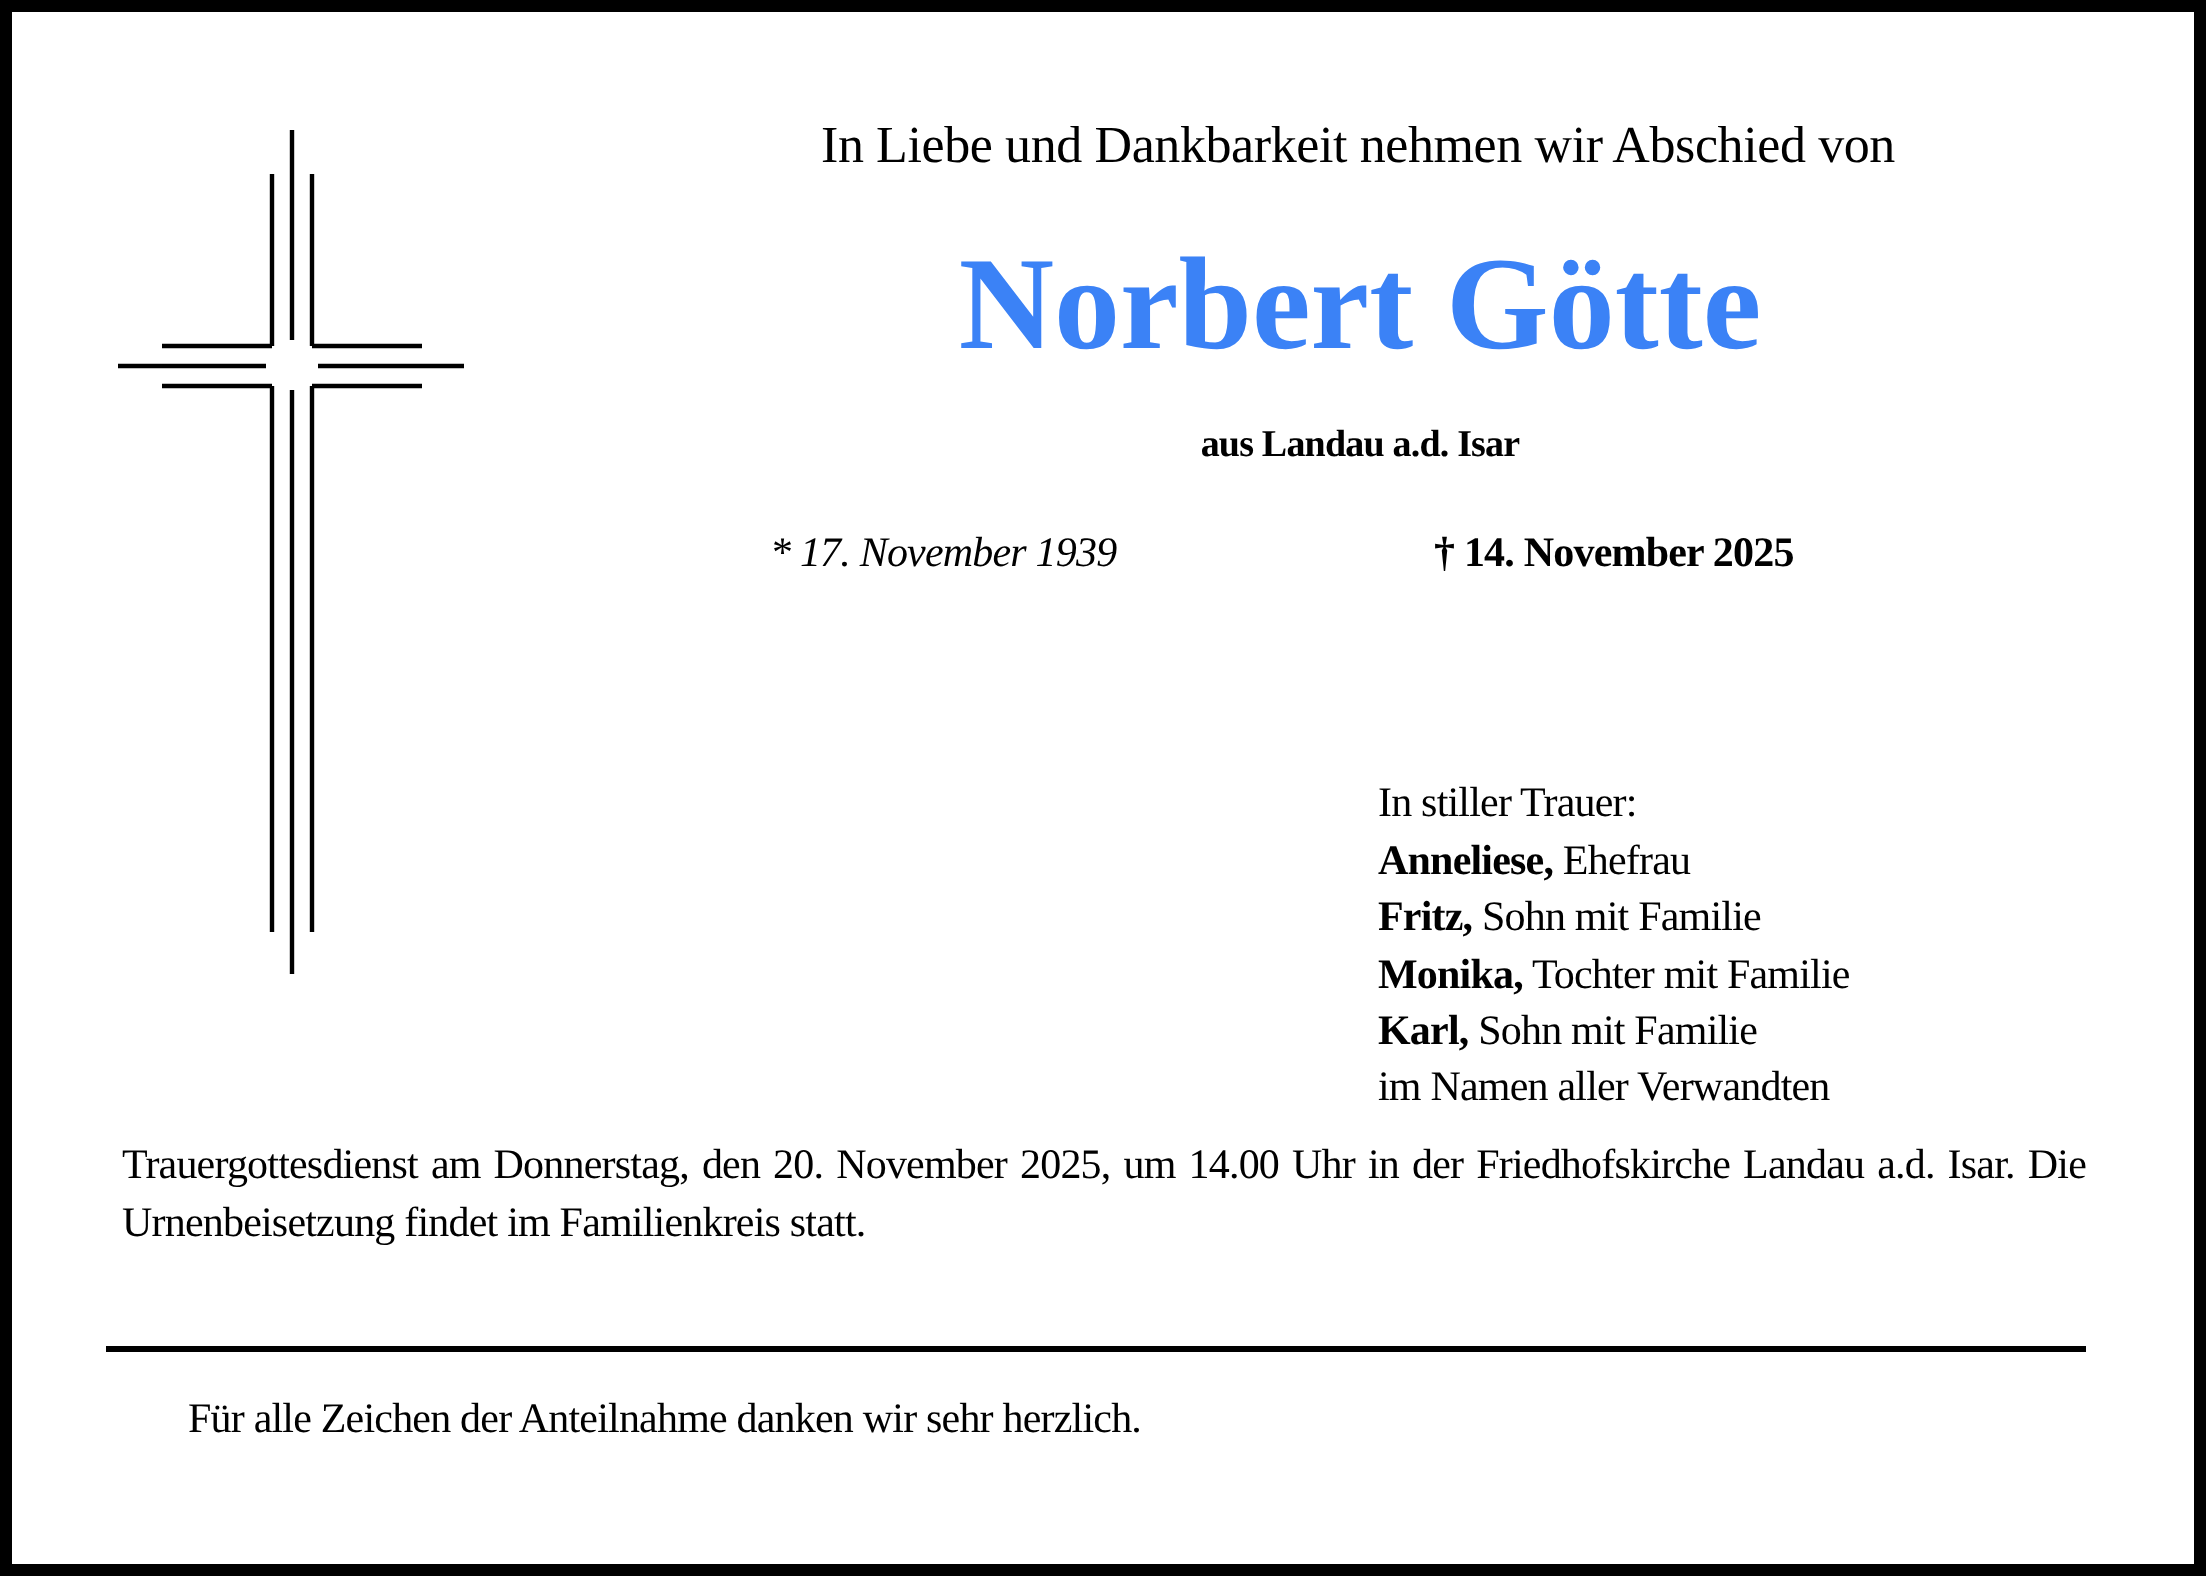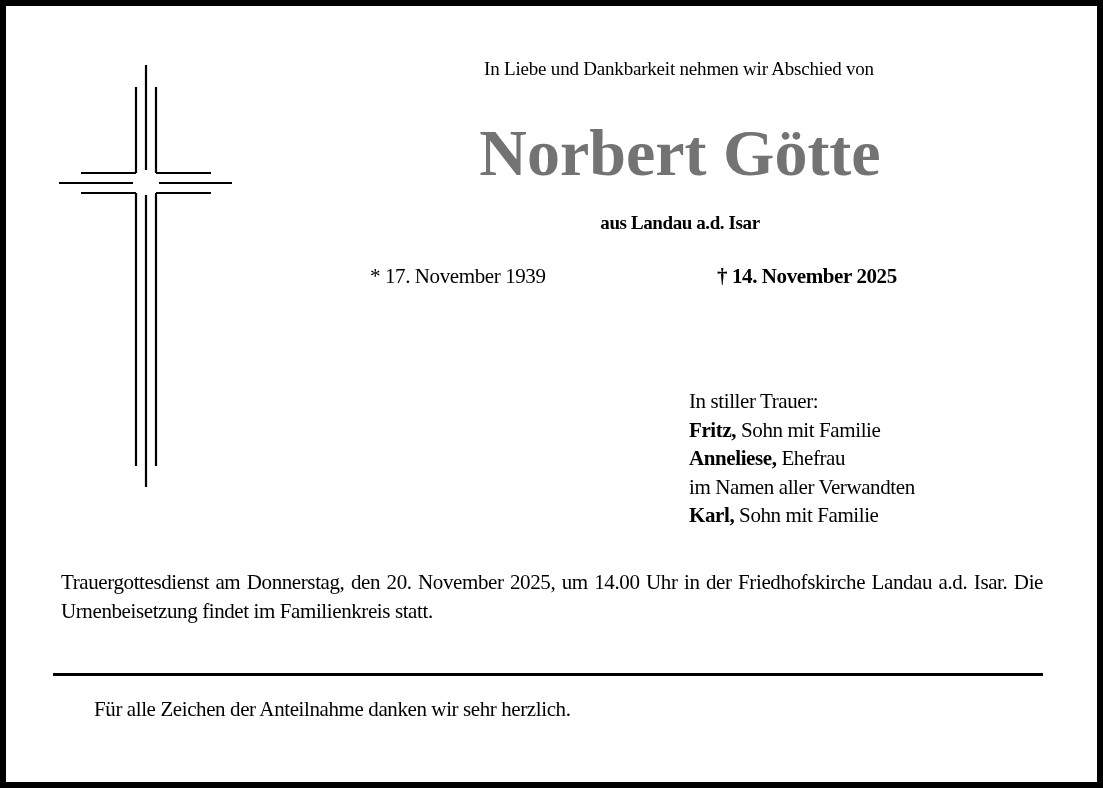--- a/index.html
+++ b/index.html
@@ -9,32 +9,32 @@
       width: 1103px; height: 788px;
       box-sizing: border-box;
       border: 6px solid #000000;
       background: #ffffff;
       font-family: "DejaVu Serif", "Liberation Serif", serif;
       color: #111111;
     }
     .abs { position: absolute; white-space: nowrap; }
     .intro {
       left: 345px; top: 58px; width: 668px; text-align: center;
-      font-size: 19px; letter-spacing: -0.2px;
+      font-size: 26px; letter-spacing: -0.2px;
     }
     .name {
       left: 340px; top: 117px; width: 680px; text-align: center;
       font-family: "Liberation Serif", serif; font-weight: bold;
-      font-size: 66px; line-height: 72px; color: #737373;
+      font-size: 66px; line-height: 72px; color: #3b82f6;
     }
     .origin {
       left: 340px; top: 212px; width: 680px; text-align: center;
       font-size: 19px; font-weight: bold; letter-spacing: -0.4px;
     }
-    .birth { left: 370px; top: 264px; font-size: 21px; letter-spacing: -0.4px; }
+    .birth { left: 385px; top: 264px; font-size: 21px; letter-spacing: -0.4px; font-style: italic; }
     .death { left: 717px; top: 264px; font-size: 21px; letter-spacing: -0.4px; font-weight: bold; }
     .mourn {
       left: 689px; top: 339px; font-size: 21px; line-height: 28.2px;
       letter-spacing: -0.4px;
       margin-top: 48px;
     }
     .mourn .head { margin-bottom: 1px; }
     .mourn b { font-weight: bold; }
     .service {
       left: 61px; top: 568px; width: 982px;
@@ -77,23 +77,24 @@
 </svg>
 
 <div class="abs intro">In Liebe und Dankbarkeit nehmen wir Abschied von</div>
 <div class="abs name">Norbert Götte</div>
 <div class="abs origin">aus Landau a.d. Isar</div>
 <div class="abs birth">* 17. November 1939</div>
 <div class="abs death">† 14. November 2025</div>
 
 <div class="abs mourn">
   <div class="head">In stiller Trauer:</div>
+  <div><b>Anneliese,</b><span> Ehefrau</span></div>
   <div><b>Fritz,</b><span> Sohn mit Familie</span></div>
-  <div><b>Anneliese,</b><span> Ehefrau</span></div>
+  <div><b>Monika,</b><span> Tochter mit Familie</span></div>
+  <div><b>Karl,</b><span> Sohn mit Familie</span></div>
   <div>im Namen aller Verwandten</div>
-  <div><b>Karl,</b><span> Sohn mit Familie</span></div>
 </div>
 
 <div class="abs service">Trauergottesdienst am Donnerstag, den 20. November 2025, um 14.00 Uhr in der Friedhofskirche Landau a.d. Isar. Die Urnenbeisetzung findet im Familien­kreis statt.</div>
 
 <div class="divider"></div>
 
 <div class="abs thanks">Für alle Zeichen der Anteilnahme danken wir sehr herzlich.</div>
 
 </body></html>

